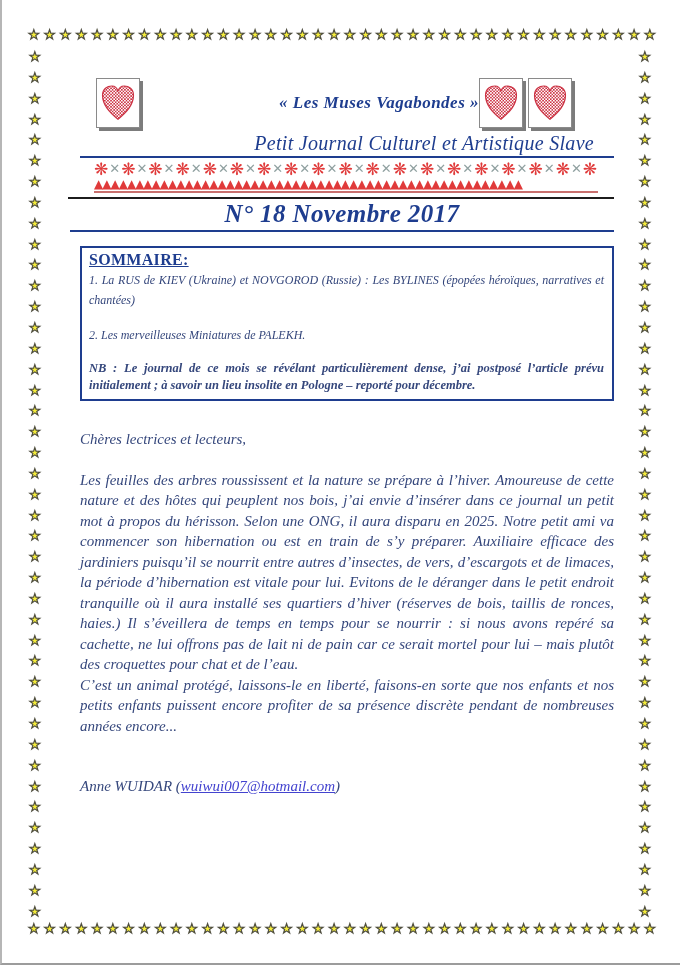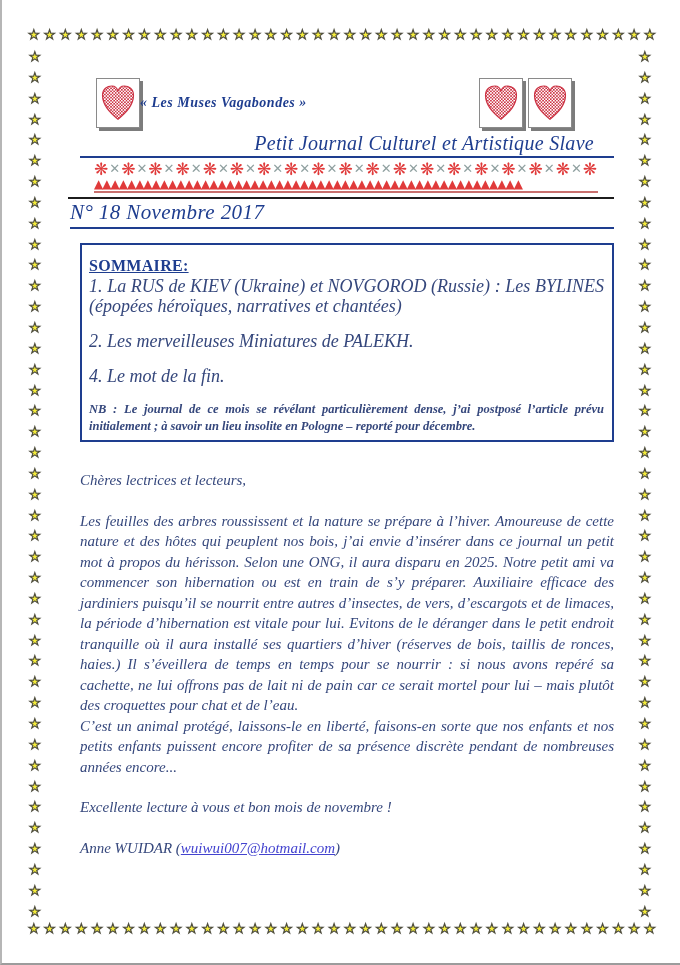--- a/index.html
+++ b/index.html
@@ -29,22 +29,22 @@
   .header-row{display:flex; align-items:center; height:54px;}
   .heart-box{
     width:42px; height:48px; background:#fff; border:1px solid #8a8a8a;
     box-shadow:3px 3px 0 #7c7c7c; display:flex; align-items:center; justify-content:center;
     flex:0 0 auto;
   }
   .heart-box + .heart-box{margin-left:5px;}
   .heart-left{margin-left:16px;}
   .hearts-right{display:flex; margin-right:42px;}
   .title1{
-    flex:1; text-align:left; font-style:italic; font-weight:bold;
-    font-size:14px; color:var(--navy,#1e3d8f); letter-spacing:.5px;
+    flex:1; text-align:right; font-style:italic; font-weight:bold;
+    font-size:17px; color:var(--navy,#1e3d8f); letter-spacing:.5px;
   }
   .title2{
     margin-top:2px; padding-right:20px; text-align:right;
     font-style:italic; font-weight:normal; font-size:20px; color:var(--navy,#1e3d8f);
     border-bottom:2px solid var(--navy,#1e3d8f); padding-bottom:1px; letter-spacing:.3px;
   }
   
   .band{padding:0 16px 0 14px;}
   .band-row1{
     font-family:"DejaVu Sans",sans-serif; font-size:17px; line-height:19px;
@@ -52,35 +52,35 @@
   }
   .band-row1 .f{color:var(--band-red,#e03a3a);}
   .band-row1 .c{color:var(--band-grey,#8fa0a0); font-size:13px; vertical-align:2px;}
   .band-row2{
     font-family:"DejaVu Sans",sans-serif; font-size:12px; line-height:11px;
     color:var(--band-red,#e03a3a); letter-spacing:-1px; white-space:nowrap; overflow:hidden;
     border-bottom:2px solid #c9706e; padding-bottom:1px;
   }
   .black-line{border-top:2px solid #1c1c1c; margin:4px 0 0 -12px;}
   .issue{
-    margin-left:-10px; margin-top:1px; text-align:left; font-style:italic; font-weight:normal;
-    font-size:21px; color:var(--navy,#1e3d8f);
+    margin-left:-10px; margin-top:1px; text-align:center; font-style:italic; font-weight:bold;
+    font-size:25px; color:var(--navy,#1e3d8f);
     border-bottom:2px solid var(--navy,#1e3d8f); padding-bottom:2px; letter-spacing:.4px;
   }
   
   .sommaire{
     margin-top:14px; border:2px solid var(--navy,#1e3d8f);
-    padding:12px 8px 5px 7px; color:var(--ink-blue,#35477c);
+    padding:3px 8px 5px 7px; color:var(--ink-blue,#35477c);
   }
   .sommaire-heading{
     font-size:16px; font-weight:bold; text-decoration:underline;
     color:var(--navy,#1e3d8f); letter-spacing:.3px;
   }
   .som-item{
-    margin:4px 0 15px 0; font-style:italic; font-size:18px; line-height:20px;
+    margin:4px 0 15px 0; font-style:italic; font-size:12px; line-height:20px;
     text-align:justify;
   }
   .som-item:first-of-type{margin-top:1px;}
   .som-item:last-of-type{margin-bottom:1px;}
   .som-note{
     margin:0; font-style:italic; font-weight:bold; font-size:12.5px; line-height:17px;
     text-align:justify;
   }
   
   .letter{margin-top:28px; color:var(--ink-blue,#35477c); font-style:italic;
@@ -320,29 +320,27 @@
     </div>
 
     <div class="black-line"></div>
 
     <div class="issue">N° 18 Novembre 2017</div>
 
     <div class="sommaire">
       <div class="sommaire-heading">SOMMAIRE:</div>
       <p class="som-item">1. La RUS de KIEV (Ukraine) et NOVGOROD (Russie) : Les BYLINES (épopées héroïques, narratives et chantées)</p>
       <p class="som-item">2. Les merveilleuses Miniatures de PALEKH.</p>
-      <p class="som-item">4. Le mot de la fin.</p>
       <p class="som-note">NB : Le journal de ce mois se révélant particulièrement dense, j’ai postposé l’article prévu initialement ; à savoir un lieu insolite en Pologne – reporté pour décembre.</p>
     </div>
 
     <div class="letter">
       <p>Chères lectrices et lecteurs,</p>
       <div class="gap"></div>
       <p class="jp">Les feuilles des arbres roussissent et la nature se prépare à l’hiver. Amoureuse de cette nature et des hôtes qui peuplent nos bois, j’ai envie d’insérer dans ce journal un petit mot à propos du hérisson. Selon une ONG, il aura disparu en 2025. Notre petit ami va commencer son hibernation ou est en train de s’y préparer. Auxiliaire efficace des jardiniers puisqu’il se nourrit entre autres d’insectes, de vers, d’escargots et de limaces, la période d’hibernation est vitale pour lui. Evitons de le déranger dans le petit endroit tranquille où il aura installé ses quartiers d’hiver (réserves de bois, taillis de ronces, haies.) Il s’éveillera de temps en temps pour se nourrir : si nous avons repéré sa cachette, ne lui offrons pas de lait ni de pain car ce serait mortel pour lui – mais plutôt des croquettes pour chat et de l’eau.</p>
       <p class="jp">C’est un animal protégé, laissons-le en liberté, faisons-en sorte que nos enfants et nos petits enfants puissent encore profiter de sa présence discrète pendant de nombreuses années encore...</p>
       <div class="gap"></div>
-      <p>Excellente lecture à vous et bon mois de novembre !</p>
       <div class="gap"></div>
       <p><span>Anne WUIDAR </span><span>(</span><a href="#" class="email-link">wuiwui007@hotmail.com</a><span>)</span></p>
     </div>
 
   </div>
 </div>
 
 </body></html>

